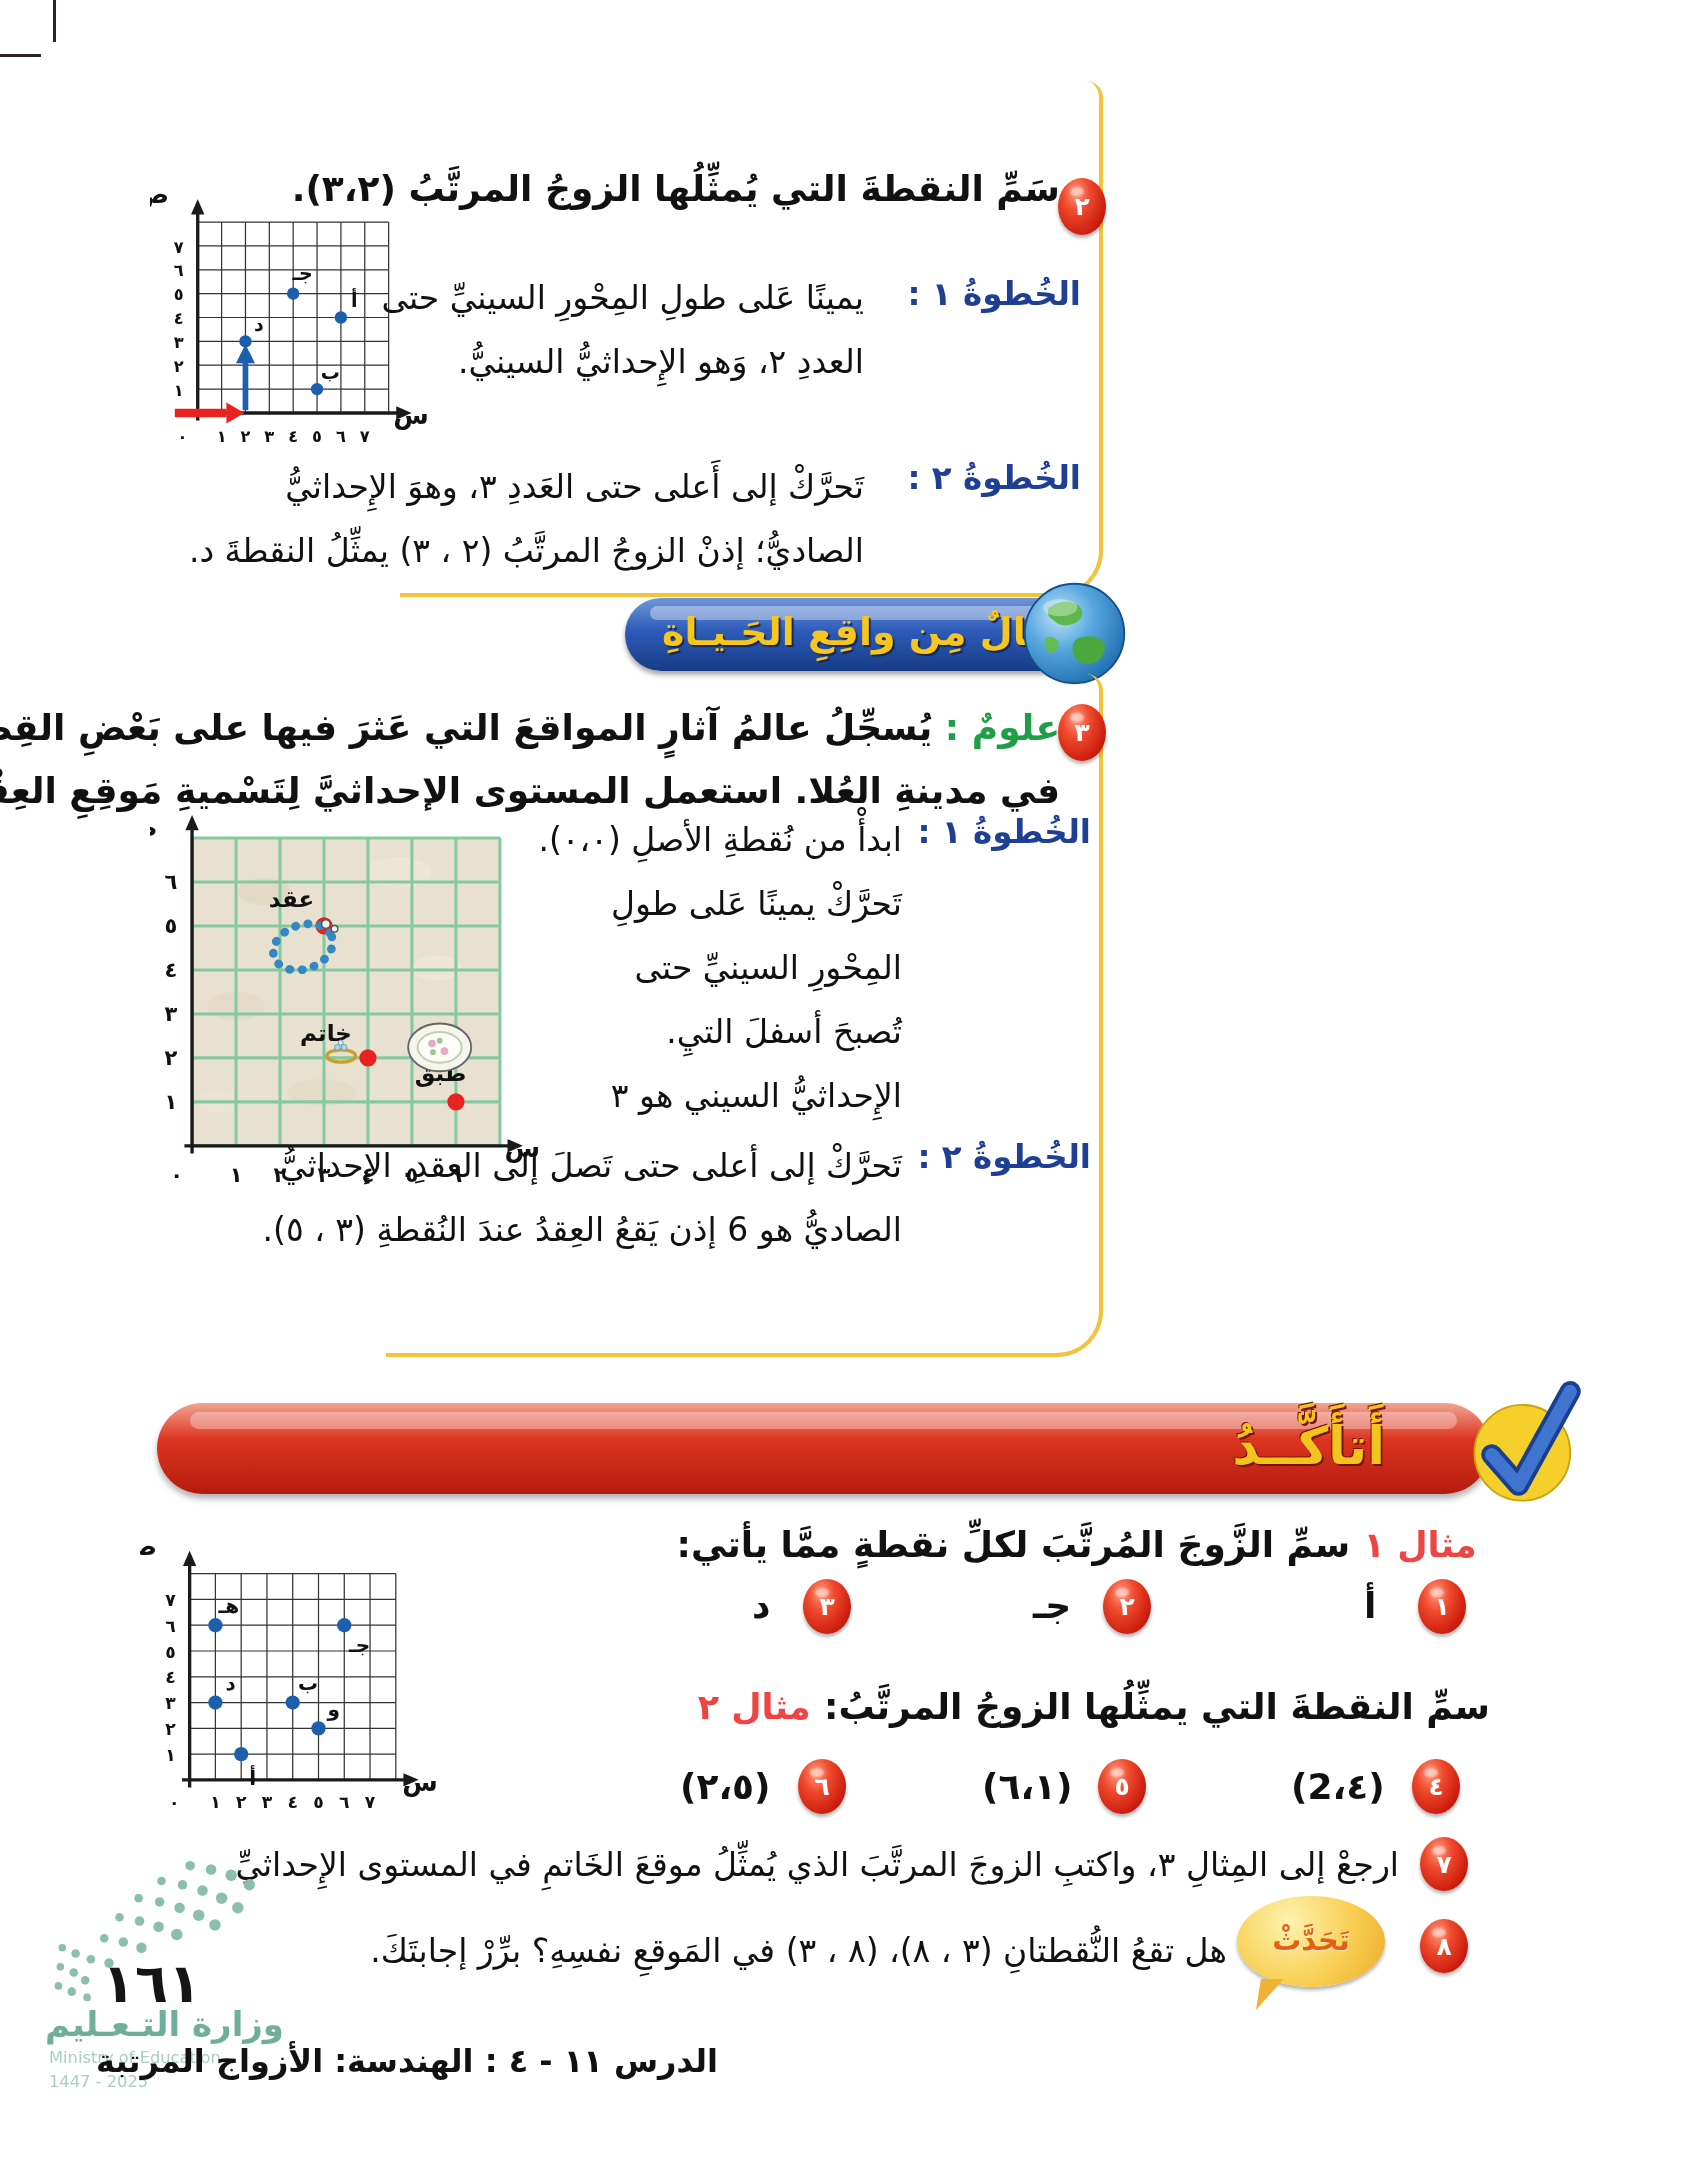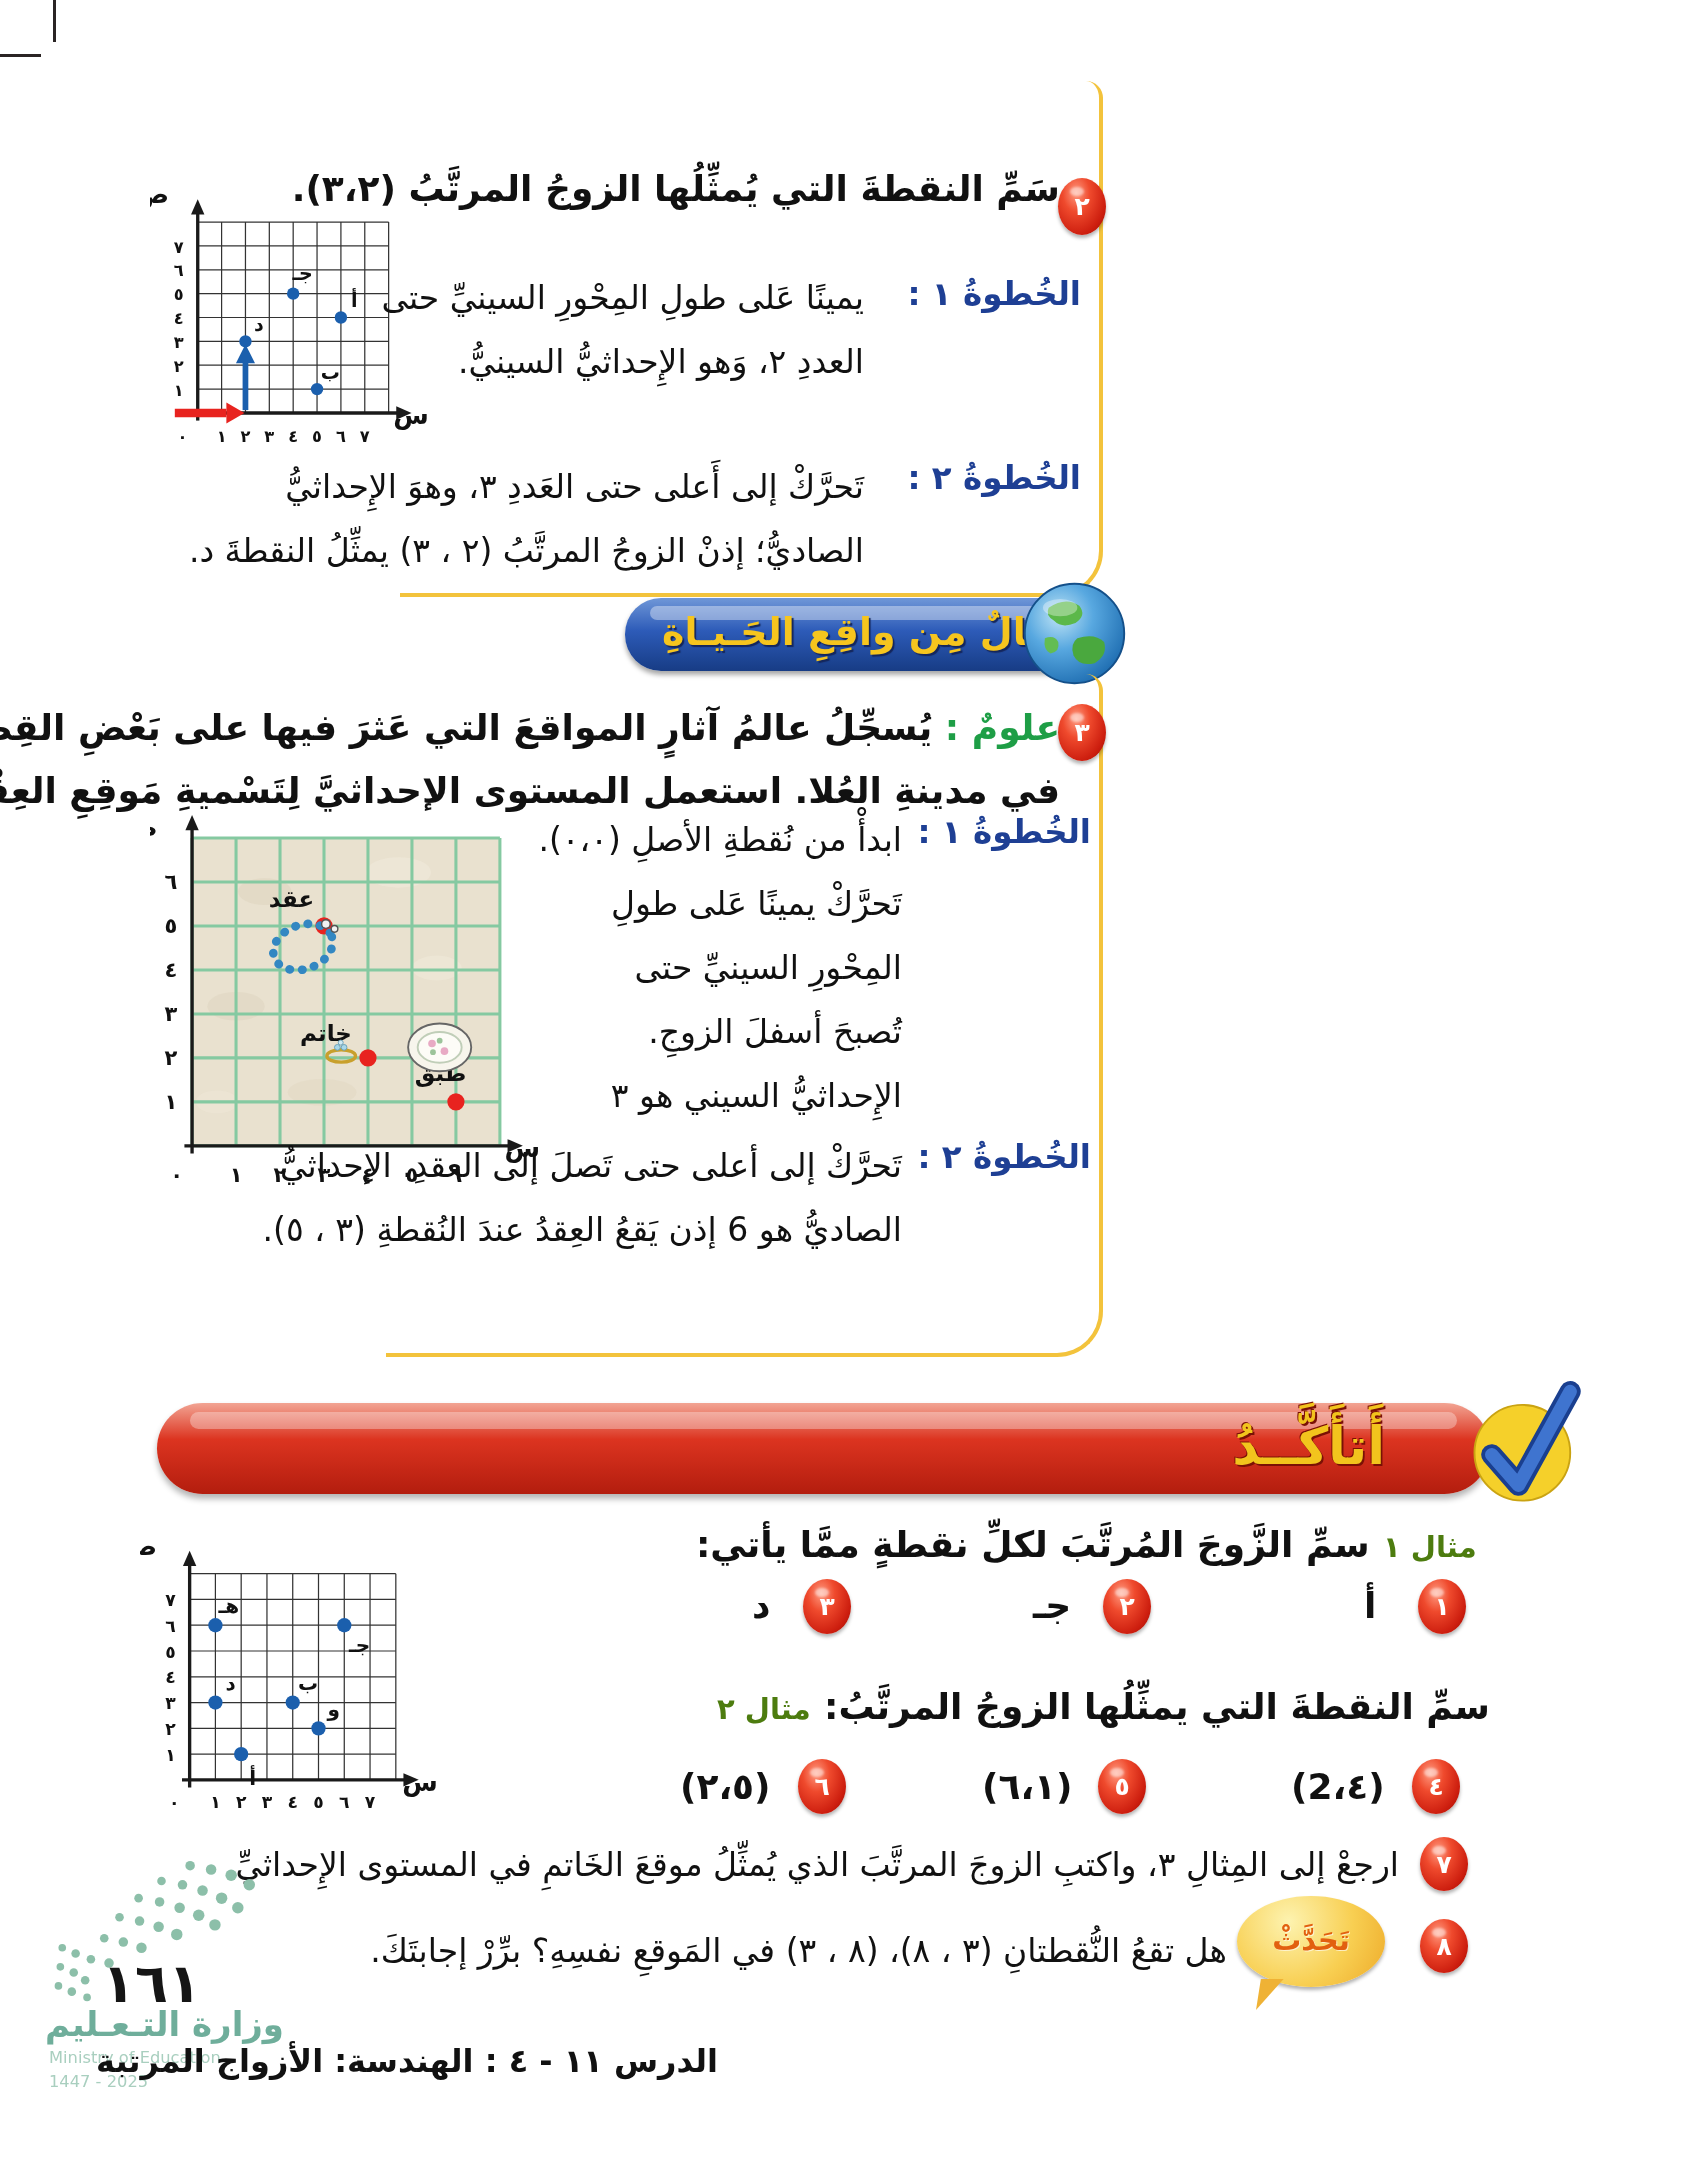--- a/index.html
+++ b/index.html
@@ -43,21 +43,21 @@
   
   .redbar { position:absolute; left:158px; top:1403px; width:1333px; height:91px; border-radius:46px;
             background:linear-gradient(180deg,#f2a493 0%, #dc3420 40%, #b31d0e 100%);
             box-shadow:0 4.8px 6.7px rgba(0,0,0,.3); }
   .redbar::before { content:""; position:absolute; left:33px; right:33px; top:8.6px; height:17px;
             border-radius:9.6px; background:rgba(255,255,255,.32); }
   .redbar span { position:absolute; right:105px; top:13.4px; font-size:52px; font-weight:bold;
             color:#f2c41d; text-shadow:1.9px 1.9px 0 #7a1105, -1px -1px 0 #7a1105; }
 
   .exheading { font-size:36px; font-weight:bold; white-space:nowrap; }
-  .ref { color:#4d7c0f; font-size:29px; font-weight:bold; margin:0 13.4px; }
+  .ref { color:#ef4444; font-size:35px; font-weight:bold; margin:0 13.4px; }
   .exlabel { font-size:36px; font-weight:bold; }
   .expair { font-size:36px; font-weight:bold; }
   .extext { font-size:33px; white-space:nowrap; }
 
   
   .bubble { position:absolute; left:1238px; top:1896px; width:148px; height:91px; border-radius:50%;
             background:radial-gradient(circle at 35% 28%, #fdf3b0 0%, #f8cf52 55%, #eda928 100%);
             box-shadow:0 2.9px 3.8px rgba(0,0,0,.3); z-index:4; }
   .bubble::after { content:""; position:absolute; bottom:-23px; left:19px; width:32.5px; height:31px;
             background:#efb235; clip-path:polygon(15% 0, 85% 0, 0 100%); }
@@ -261,21 +261,21 @@
         <circle cx="296" cy="248" r="3" fill="#9cc49a"></circle>
       </g>
     </g>
   </svg>
 
   <div class="abs steplabel" style="right:600px; top:813px;">الخُطوةُ ١ :</div>
   <div class="abs steptext" style="right:789px; top:808px;">
     <div>ابدأْ من نُقطةِ الأصلِ (٠،٠).</div>
     <div>تَحرَّكْ يمينًا عَلى طولِ</div>
     <div>المِحْورِ السينيِّ حتى</div>
-    <div>تُصبحَ أسفلَ الزوجِ.</div>
+    <div>تُصبحَ أسفلَ التيِ.</div>
     <div>الإِحداثيُّ السيني هو ٣</div>
   </div>
 
   <div class="abs steplabel" style="right:600px; top:1138px;">الخُطوةُ ٢ :</div>
   <div class="abs steptext" style="right:789px; top:1134px;">
     <div>تَحرَّكْ إلى أعلى حتى تَصلَ إلى العقدِ. الإحداثيُّ</div>
     <div><span>الصاديُّ هو 6 إذن يَقعُ العِقدُ عندَ النُقطةِ </span><span class="ltr pair">(٣ ، ٥)</span><span>.</span></div>
   </div>
 
   <div class="redbar">

